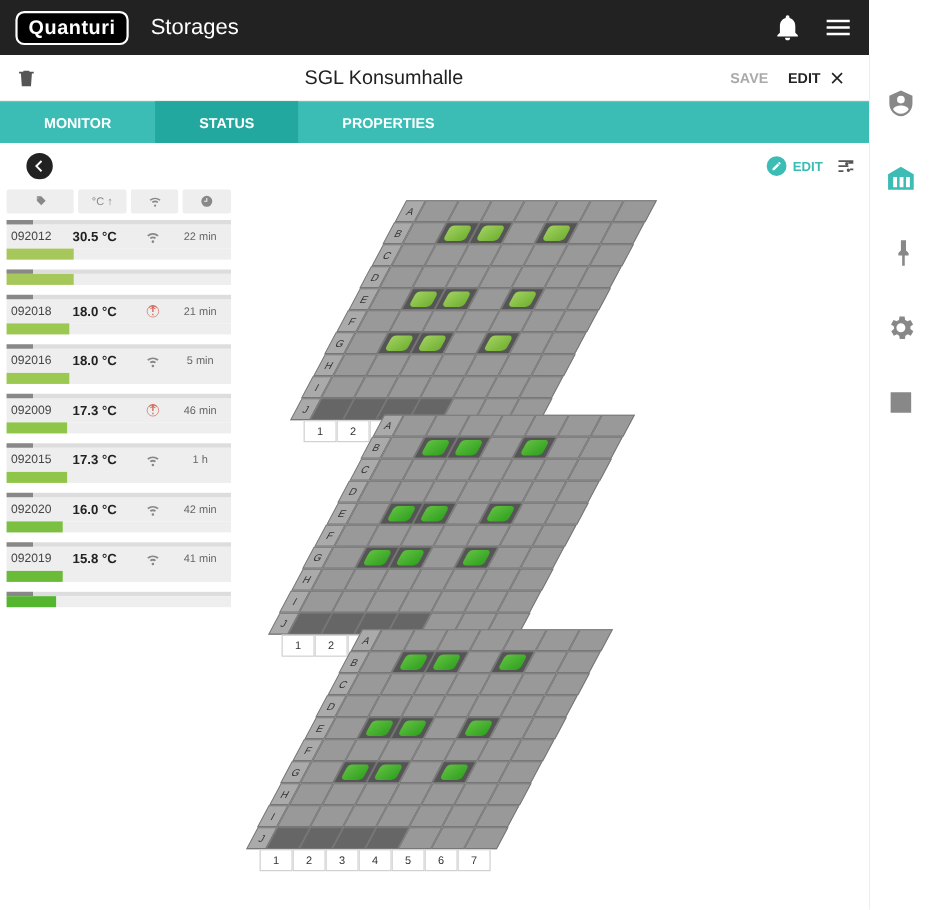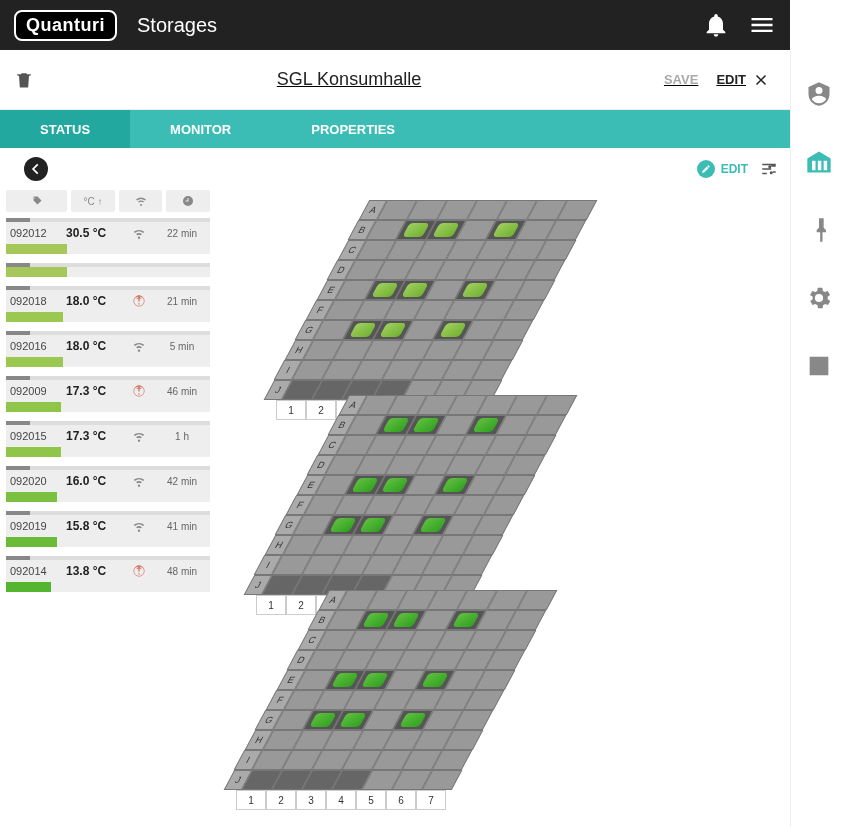--- a/index.html
+++ b/index.html
@@ -7,21 +7,21 @@
 
 
 .topbar { background: #222; height: 50px; display: flex; align-items: center; padding: 0 14px; color: #fff; }
 .logo { background: #000; border: 2px solid #fff; border-radius: 8px; padding: 3px 10px; font-weight: bold; font-size: 18px; letter-spacing: 0.5px; }
 .top-title { margin-left: 20px; font-size: 20px; font-weight: 500; }
 .top-spacer { flex: 1; }
 .bell-icon, .burger-icon { width: 28px; height: 28px; margin-left: 18px; cursor: pointer; }
 .bell-icon svg, .burger-icon svg { width: 100%; height: 100%; fill: #fff; }
 
 
-.subheader { height: 60px; display: flex; align-items: center; padding: 0 14px; border-bottom: 1px solid #eee; text-decoration: underline; }
+.subheader { height: 42px; display: flex; align-items: center; padding: 0 14px; border-bottom: 1px solid #eee; }
 .trash-icon { width: 20px; height: 20px; cursor: pointer; }
 .trash-icon svg { fill: #555; }
 .page-title { flex: 1; text-align: center; font-size: 18px; font-weight: 500; color: #222; }
 .save-btn { color: #aaa; font-size: 13px; font-weight: 600; margin-right: 18px; cursor: pointer; }
 .close-btn { color: #222; font-size: 13px; font-weight: 600; margin-right: 6px; cursor: pointer; display: flex; align-items: center; }
 .close-btn svg { width: 18px; height: 18px; margin-left: 6px; }
 
 
 .tabs { background: #3bbcb5; height: 38px; display: flex; align-items: center; }
 .tab { color: #fff; font-size: 13px; font-weight: 600; padding: 0 40px; height: 100%; display: flex; align-items: center; cursor: pointer; }
@@ -110,22 +110,22 @@
   <div class="save-btn">SAVE</div>
   <div class="close-btn">
     <span>EDIT</span>
     <svg viewBox="0 0 24 24">
           <path d="M18 6L6 18M6 6l12 12" stroke="#222" stroke-width="2" fill="none"></path>
         </svg>
   </div>
 </div>
 
 <div class="tabs" id="tabs">
+      <div class="tab">MONITOR</div>
       <div class="tab active">STATUS</div>
-      <div class="tab">MONITOR</div>
       <div class="tab">PROPERTIES</div>
     </div>
 
 <div class="toolbar">
   <div class="back-circle">
     <svg viewBox="0 0 24 24">
           <path d="M15 4l-8 8 8 8" stroke="#fff" stroke-width="3" fill="none"></path>
         </svg>
   </div>
   <div class="toolbar-spacer"></div>
@@ -282,32 +282,20 @@
                 </svg>
               </div>
               <div class="sensor-time">41 min</div>
             </div>
             <div class="sensor-bar">
               <div class="sensor-bar-fill" style="width:25%;background:#6abc38"></div>
             </div>
           </div>
           <div class="sensor-item">
             <div class="sensor-top-bar"></div>
-            <div class="sensor-row">
-              <div class="sensor-id">092014</div>
-              <div class="sensor-temp">13.8 °C</div>
-              <div class="sensor-signal">
-                <svg viewBox="0 0 24 24" fill="#d06050">
-                  <path d="M12 3v10m0 3v2" stroke="#d06050" stroke-width="2"></path>
-                  <circle cx="12" cy="12" r="9" fill="none" stroke="#d06050" stroke-width="1"></circle>
-                  <path d="M8 8a6 6 0 0 1 8 0M6 6a9 9 0 0 1 12 0" fill="none" stroke="#d06050" stroke-width="1.5"></path>
-                </svg>
-              </div>
-              <div class="sensor-time">48 min</div>
-            </div>
             <div class="sensor-bar">
               <div class="sensor-bar-fill" style="width:22%;background:#54b52e"></div>
             </div>
           </div>
         </div>
   </div>
 
   <div class="grid-view" id="grid-view">
         <div class="layer" style="left: 60px; top: 10px;">
           <div class="cell label-row" style="left: 88px; top: 0px;">A</div>

